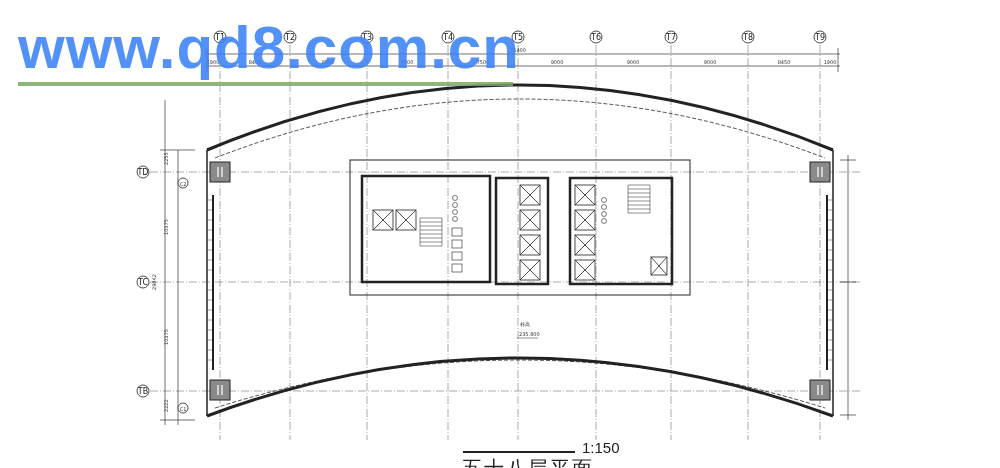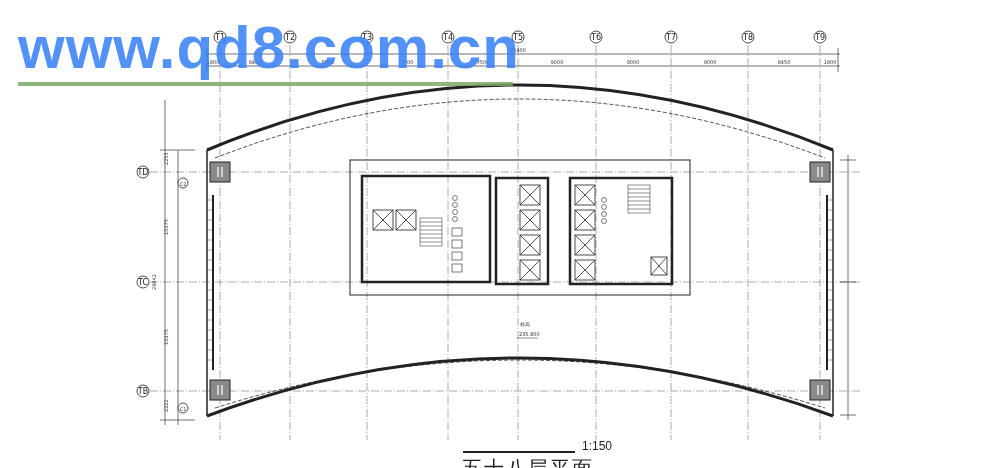--- a/index.html
+++ b/index.html
@@ -10,21 +10,21 @@
     font-family:"Liberation Sans", sans-serif; font-weight:bold;
     font-size:60px; letter-spacing:1px; color:#3b82f6; opacity:0.88;
     line-height:60px;
   }
   .wm-underline { position:absolute; left:18px; top:82px; width:495px; height:4px; background:#7aa865; opacity:0.85; }
   .title {
     position:absolute; left:462px; top:424px;
     font-family:"DejaVu Sans", sans-serif; font-size:20px; color:#222; letter-spacing:2px;margin-top:31px;
   }
   .title-line { position:absolute; left:463px; top:451px; width:112px; height:2px; background:#222; }
-  .scale { position:absolute; left:582px; top:439px; font-family:"Liberation Sans", sans-serif; font-size:12px; color:#222; }
+  .scale { position:absolute; left:582px; top:439px; font-family:"Liberation Sans", sans-serif; font-size:15px; color:#222; }
   .axis-label { font-family:"DejaVu Sans", sans-serif; font-size:8px; fill:#222; }
   .dim { font-family:"DejaVu Sans", sans-serif; font-size:5px; fill:#333; }
 </style>
 </head>
 <body>
 
 <svg id="plan" viewBox="0 0 1000 468" xmlns="http://www.w3.org/2000/svg">
 
   <g stroke="#333" stroke-width="0.7" fill="none">
     <line x1="205" y1="54" x2="840" y2="54"></line>

